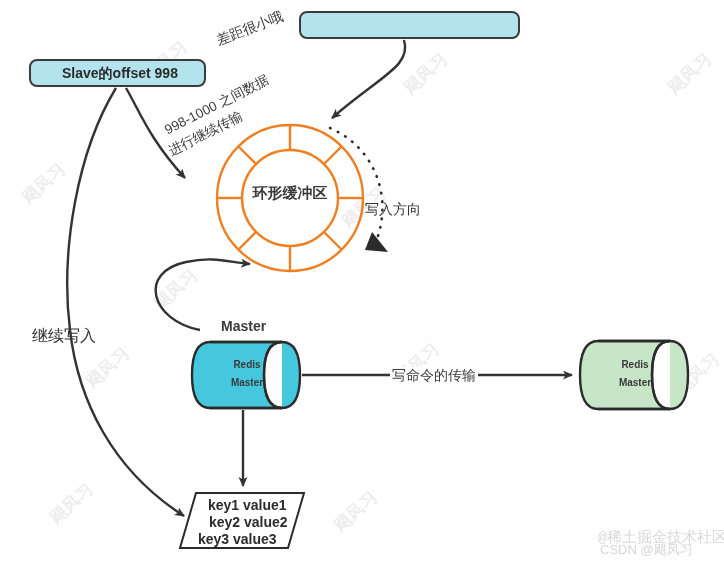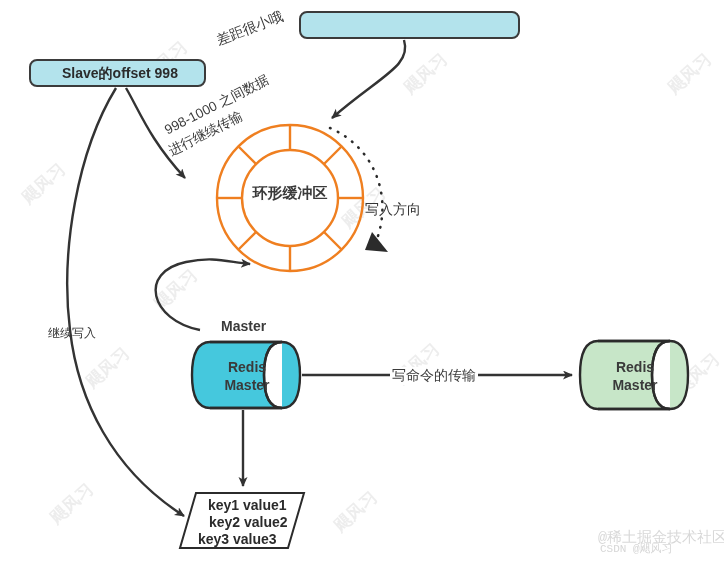--- a/index.html
+++ b/index.html
@@ -34,21 +34,21 @@
   .bold {
     font-weight: bold;
   }
   .callout-text {
     font-weight: bold;
     font-size: 14px;
     color: #2b2b2b;
   }
   .node-text {
     font-weight: bold;
-    font-size: 14px;
+    font-size: 10px;
     color: #3a3a3a;
     text-align: center;
   }
   .edge-label {
     font-size: 14px;
     color: #3b3b3b;
     background: #ffffff;
     padding: 0 2px;
   }
   .rot-label {
@@ -72,24 +72,24 @@
     font-size: 15px;
     white-space: pre;
     pointer-events: none;
     font-family: Liberation Mono, monospace;
     margin-left: 26px;
   }
   .wm-csdn {
     position: absolute;
     color: #c9c9c9;
     opacity: 0.75;
-    font-size: 11px;
+    font-size: 13px;
     white-space: pre;
     pointer-events: none;
-    font-family: Liberation Mono, monospace;
+    font-family: Liberation Sans, sans-serif;
   }
 </style>
 </head>
 <body>
 
 <div id="canvas">
 
   <div class="wm" style="left:18px; top:172px; transform:rotate(-42deg);">飓风习</div>
   <div class="wm" style="left:140px; top:50px; transform:rotate(-42deg);">飓风习</div>
   <div class="wm" style="left:400px; top:62px; transform:rotate(-42deg);">飓风习</div>
@@ -177,21 +177,21 @@
   <div class="lbl rot-label" style="left:214px; top:33px; transform:rotate(-21deg); transform-origin:left top; font-size:14px;">差距很小哦</div>
 
   <div class="lbl rot-label" style="left:162px; top:124px; transform:rotate(-27deg); transform-origin:left top; font-size:13.5px;">998-1000 之间数据</div>
   <div class="lbl rot-label" style="left:166px; top:145px; transform:rotate(-27deg); transform-origin:left top; font-size:13.5px;">进行继续传输</div>
 
   <div class="lbl node-text" style="left:248px; top:184px; width:84px; font-size:15px;">环形缓冲区</div>
 
   <div class="lbl" style="left:365px; top:163px; font-size:14px;margin-top:38px;">写入方向</div>
 
 
-  <div class="lbl" style="left:48px; top:326px; font-size:12px;">继续写入</div>
+  <div class="lbl" style="left:32px; top:326px; font-size:16px;">继续写入</div>
 
   <div class="lbl bold" style="left:221px; top:318px; font-size:14px; color:#3a3a3a;">Master</div>
 
   <div class="lbl node-text" style="left:204px; top:359px; width:86px;">Redis</div>
   <div class="lbl node-text" style="left:204px; top:377px; width:86px;">Master</div>
 
   <div class="lbl node-text" style="left:592px; top:359px; width:86px;">Redis</div>
   <div class="lbl node-text" style="left:592px; top:377px; width:86px;">Master</div>
 
   <div class="lbl edge-label" style="left:390px; top:367px;">写命令的传输</div>

